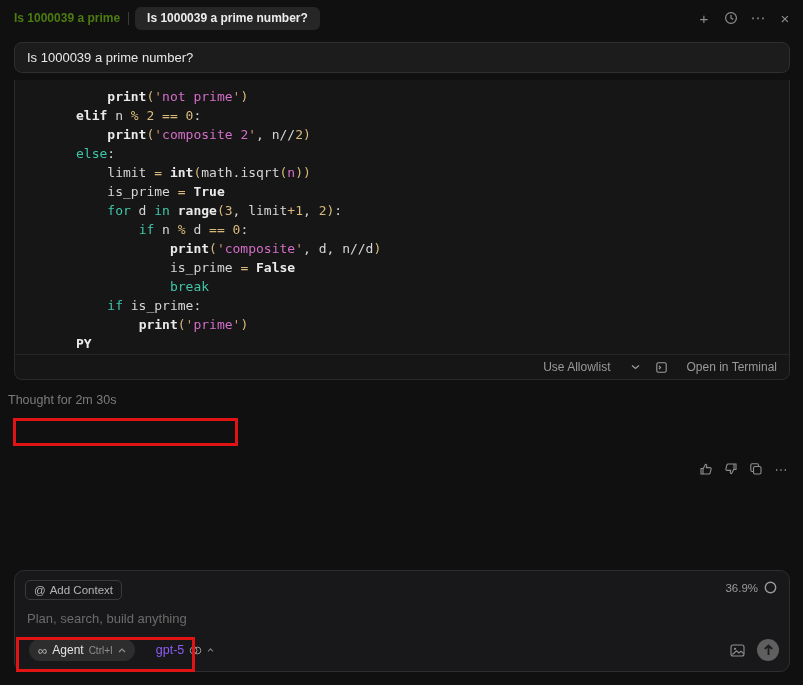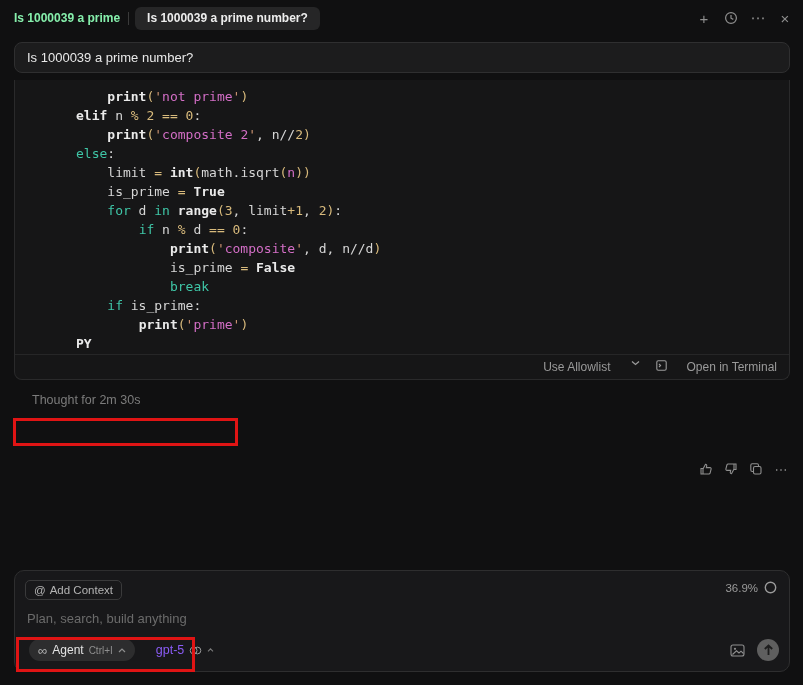--- a/index.html
+++ b/index.html
@@ -16,41 +16,41 @@
     --text:#e9e9e9;
     --red:#e01414;
     --tok-p:#d6d6d6; --tok-fn:#eaeaea; --tok-k:#3fc6a7; --tok-g:#d8ba7c; --tok-q:#cf9572; --tok-s:#d36ec6;
   }
   *{box-sizing:border-box;margin:0;padding:0}
   body{background:#000;font-family:"Liberation Sans",sans-serif;}
   .screen{position:relative;width:803px;height:685px;background:var(--page-bg);overflow:hidden;}
 
   
   .topbar{position:absolute;left:0;top:0;width:100%;height:36px;display:flex;align-items:center;}
-  .tab-inactive{margin-left:14px;font-size:12px;font-weight:700;color:#86efac;white-space:nowrap;}
+  .tab-inactive{margin-left:14px;font-size:12px;font-weight:700;color:#4d7c0f;white-space:nowrap;}
   .tab-divider{width:1px;height:13px;background:#3a3a3a;margin:0 6px 0 8px;}
   .tab-active{background:var(--tab-active-bg);border-radius:6px;height:23px;display:flex;align-items:center;padding:0 12px;font-size:12px;font-weight:700;color:#ededed;white-space:nowrap;}
   .topbar-icons{position:absolute;right:8px;top:0;height:36px;display:flex;align-items:center;gap:7px;}
   .icon-btn{width:20px;height:20px;display:flex;align-items:center;justify-content:center;color:var(--muted);font-size:15px;cursor:pointer;border-radius:4px;}
   .icon-btn svg{display:block}
 
   
   .question-box{position:absolute;left:14px;top:42px;width:776px;height:31px;background:var(--panel-bg);border:1px solid var(--panel-border);border-radius:8px;display:flex;align-items:center;padding:0 12px;font-size:13px;color:var(--text);}
 
   
   .code-block{position:absolute;left:14px;top:80px;width:776px;height:300px;background:var(--code-bg);border:1px solid var(--code-border);border-top:none;border-radius:0 0 8px 8px;padding-left:47px;}
   .code-pre{font-family:"DejaVu Sans Mono","Liberation Mono",monospace;font-size:13px;line-height:19px;padding:7px 14px 0 14px;white-space:pre;}
   .code-line{height:19px;white-space:pre;}
   .tok-p{color:var(--tok-p)} .tok-fn{color:var(--tok-fn);font-weight:700}
   .tok-k{color:var(--tok-k)} .tok-g{color:var(--tok-g)} .tok-q{color:var(--tok-q)} .tok-s{color:var(--tok-s)}
   .code-footer{position:absolute;left:0;right:0;bottom:0;height:25px;border-top:1px solid #262627;display:flex;align-items:center;justify-content:flex-end;gap:16px;padding-right:12px;font-size:12px;color:#9a9a9a;}
-  .footer-item{display:flex;gap:20px;cursor:pointer;}
+  .footer-item{display:flex;align-items:center;gap:20px;cursor:pointer;}
 
   
-  .thought{position:absolute;left:32px;top:393px;font-size:12.5px;color:#7c7c7c;}
+  .thought{position:absolute;left:8px;top:393px;font-size:12.5px;color:#7c7c7c;}
   .answer-text{position:absolute;left:20px;top:424px;font-size:13px;color:var(--text);white-space:nowrap;}
   .annotation-rect{position:absolute;border:3px solid var(--red);pointer-events:none;}
   .ann-answer{left:13px;top:418px;width:225px;height:28px;}
   .ann-agent{left:15px;top:636px;width:179px;height:35px;}
 
   
   .msg-actions{position:absolute;top:461px;right:14px;display:flex;align-items:center;gap:9px;}
   .msg-actions .icon-btn{width:16px;height:16px;font-size:13px;}
 
   

